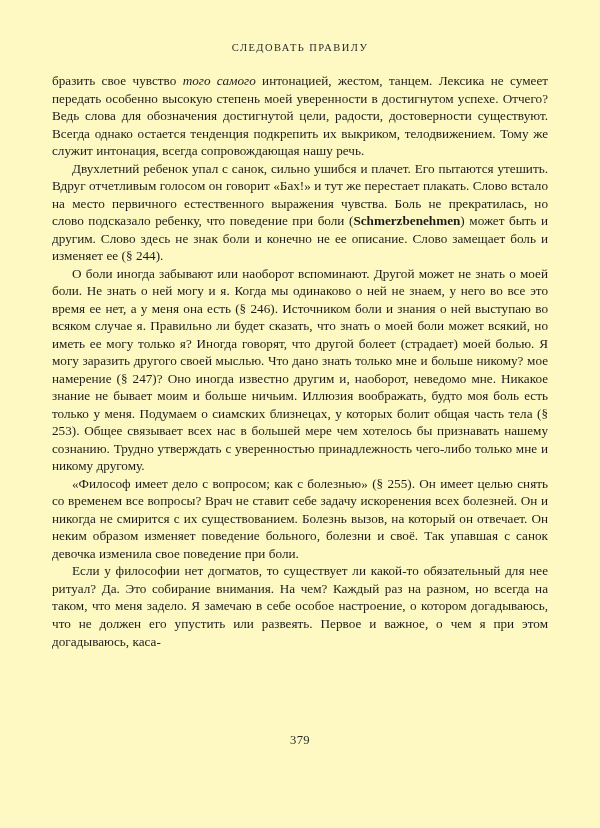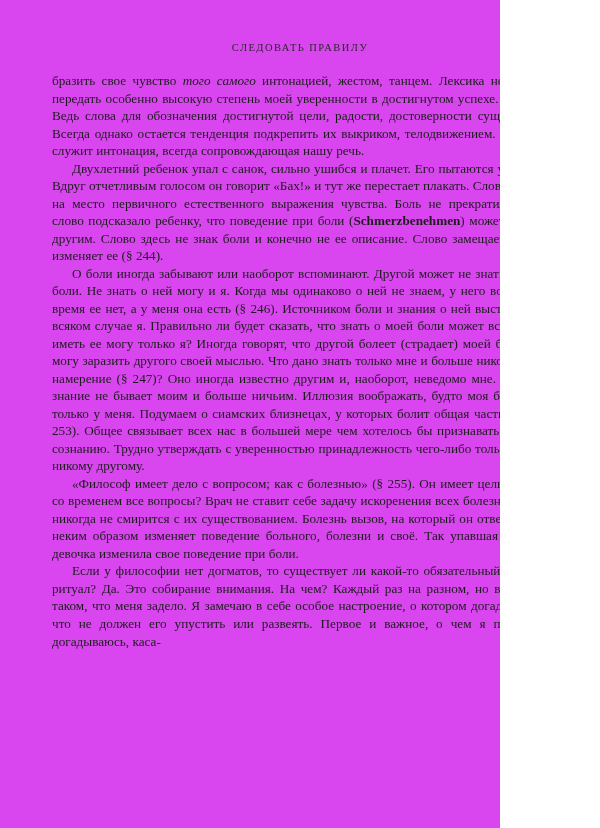--- a/index.html
+++ b/index.html
@@ -3,23 +3,23 @@
 <meta charset="utf-8">
 <title>СЛЕДОВАТЬ ПРАВИЛУ — 379</title>
 <style>
   html, body {
     margin: 0;
     padding: 0;
     background: #ffffff;
   }
   .page {
     position: relative;
-    width: 500px;
+    width: 600px;
     height: 828px;
-    background: #d946ef;
+    background: #fef9c3;
     overflow: hidden;
     font-family: "Liberation Serif", "DejaVu Serif", serif;
     color: #1c1c1c;
     -webkit-font-smoothing: antialiased;
   }
 
   
   .running-head {
     position: absolute;
     top: 42px;
@@ -82,14 +82,15 @@
   <div class="running-head">СЛЕДОВАТЬ ПРАВИЛУ</div>
 
   <div class="textblock">
       <p class="para first"><span>бразить свое чувство </span><em>того самого</em><span> интонацией, жестом, танцем. Лексика не сумеет передать особенно высокую степень моей уверенности в достигнутом успехе. Отчего? Ведь слова для обозначения достигнутой цели, радости, достоверности существуют. Всегда однако остается тенденция подкрепить их выкриком, телодвижением. Тому же служит интонация, всегда сопровождающая нашу речь.</span></p>
       <p class="para"><span>Двухлетний ребенок упал с санок, сильно ушибся и плачет. Его пытаются утешить. Вдруг отчетливым голосом он говорит «Бах!» и тут же перестает плакать. Слово встало на место первичного естественного выражения чувства. Боль не прекратилась, но слово подсказало ребенку, что поведение при боли (</span><span class="latin">Schmerzbenehmen</span><span>) может быть и другим. Слово здесь не знак боли и конечно не ее описание. Слово замещает боль и изменяет ее (§ 244).</span></p>
       <p class="para"><span>О боли иногда забывают или наоборот вспоминают. Другой может не знать о моей боли. Не знать о ней могу и я. Когда мы одинаково о ней не знаем, у него во все это время ее нет, а у меня она есть (§ 246). Источником боли и знания о ней выступаю во всяком случае я. Правильно ли будет сказать, что знать о моей боли может всякий, но иметь ее могу только я? Иногда говорят, что другой болеет (страдает) моей болью. Я могу заразить другого своей мыслью. Что дано знать только мне и больше никому? мое намерение (§ 247)? Оно иногда известно другим и, наоборот, неведомо мне. Никакое знание не бывает моим и больше ничьим. Иллюзия воображать, будто моя боль есть только у меня. Подумаем о сиамских близнецах, у которых болит общая часть тела (§ 253). Общее связывает всех нас в большей мере чем хотелось бы признавать нашему сознанию. Трудно утверждать с уверенностью принадлежность чего-либо только мне и никому другому.</span></p>
       <p class="para"><span>«Философ имеет дело с вопросом; как с болезнью» (§ 255). Он имеет целью снять со временем все вопросы? Врач не ставит себе задачу искоренения всех болезней. Он и никогда не смирится с их существованием. Болезнь вызов, на который он отвечает. Он неким образом изменяет поведение больного, болезни и своё. Так упавшая с санок девочка изменила свое поведение при боли.</span></p>
       <p class="para"><span>Если у философии нет догматов, то существует ли какой-то обязательный для нее ритуал? Да. Это собирание внимания. На чем? Каждый раз на разном, но всегда на таком, что меня задело. Я замечаю в себе особое настроение, о котором догадываюсь, что не должен его упустить или развеять. Первое и важное, о чем я при этом догадываюсь, каса-</span></p>
     </div>
 
+  <div class="folio">379</div>
 
 </div>
 
 </body></html>

